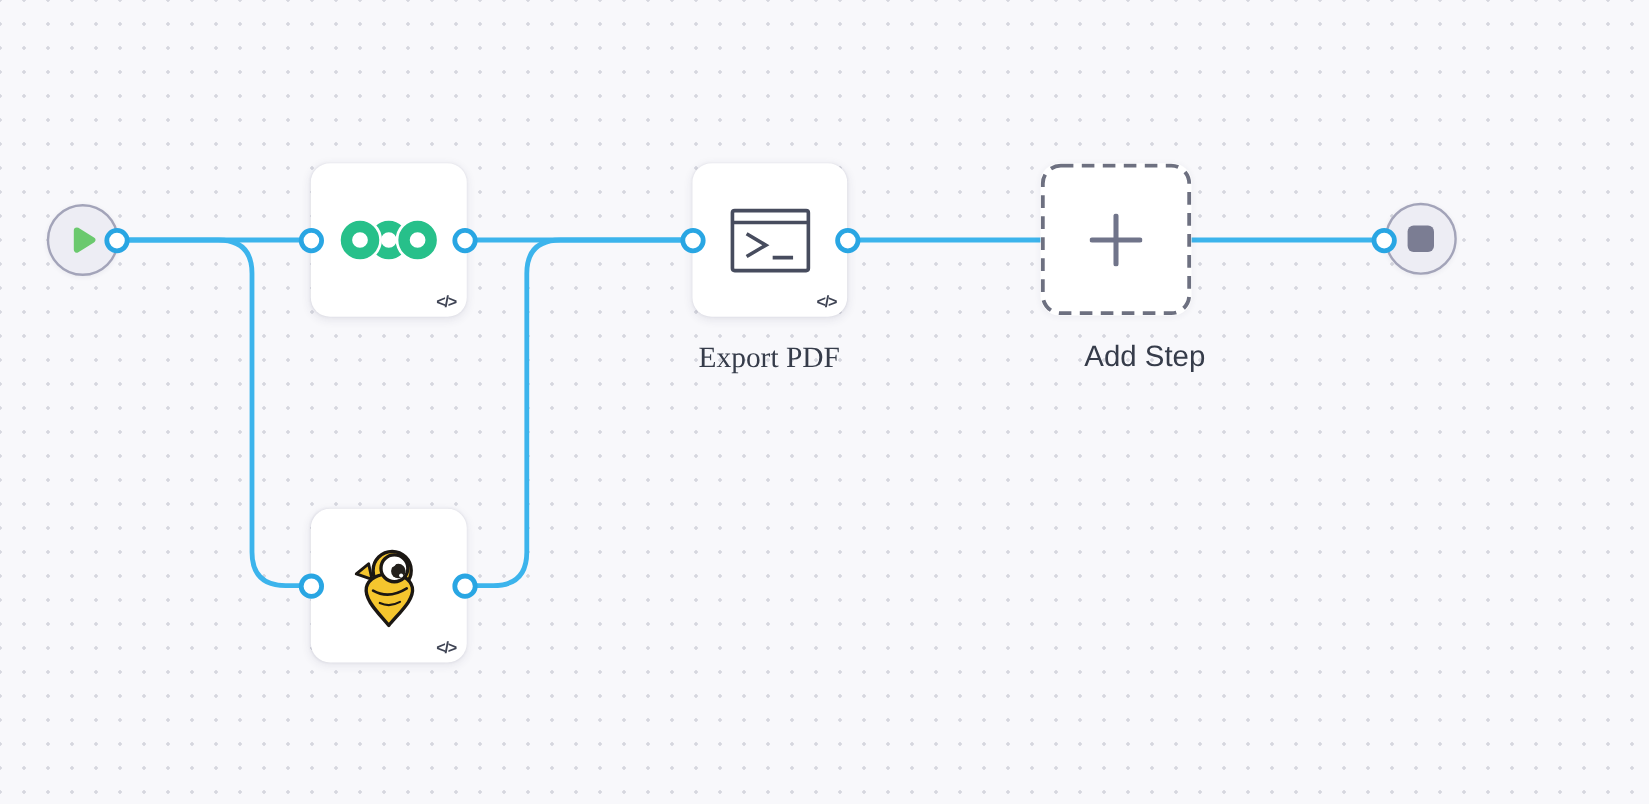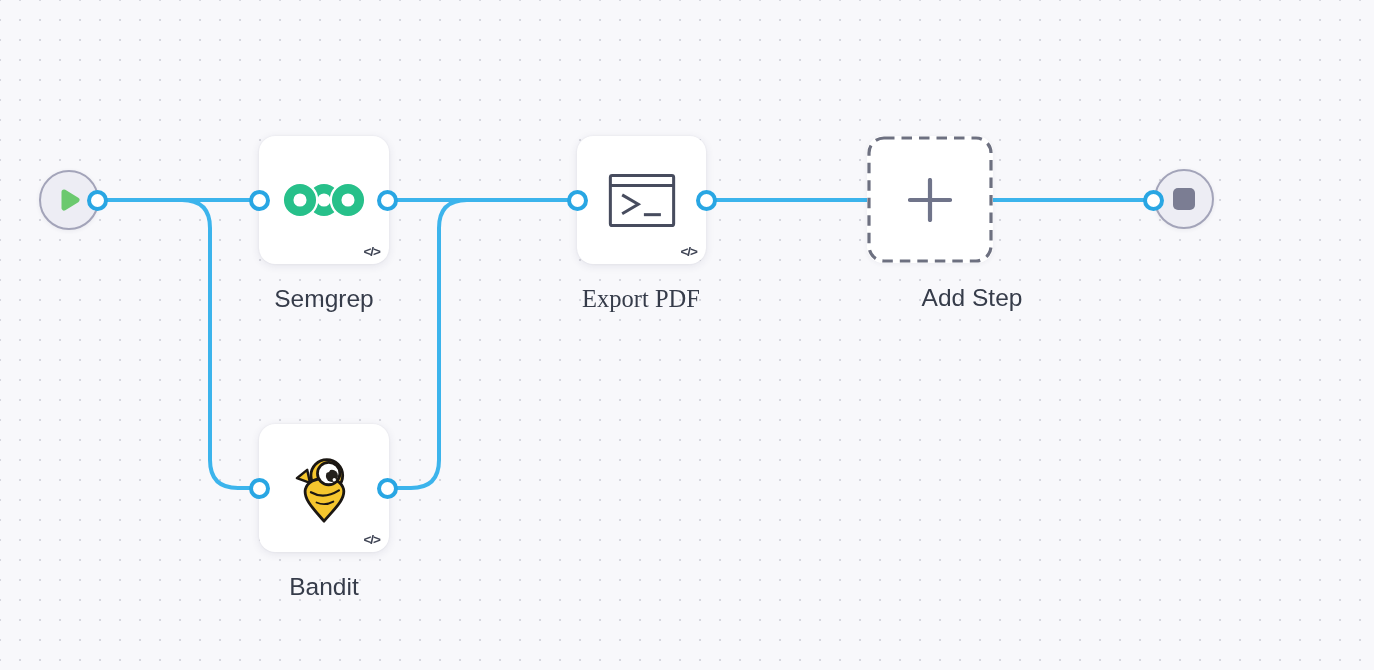--- a/index.html
+++ b/index.html
@@ -116,37 +116,35 @@
   <div class="node" style="left:259px; top:136px; width:130px; height:128px;">
     <svg width="102" height="44" viewBox="0 0 102 44">
       <circle class="semgrep-ring" cx="51" cy="22" r="11.3"></circle>
       <circle class="semgrep-halo" cx="27" cy="22" r="11.3"></circle>
       <circle class="semgrep-ring" cx="27" cy="22" r="11.3"></circle>
       <circle class="semgrep-halo" cx="75" cy="22" r="11.3"></circle>
       <circle class="semgrep-ring" cx="75" cy="22" r="11.3"></circle>
     </svg>
     <span class="node-badge">&lt;/&gt;</span>
   </div>
-  <div class="node-label" style="left:214px; top:285px;">Semgrep</div>
 
   <div class="node" style="left:259px; top:424px; width:130px; height:128px;">
     <svg width="60" height="71" viewBox="0 0 64 76">
       <circle class="bandit-fill" cx="35" cy="24" r="17"></circle>
       <path class="bandit-fill" d="M17,32 L3,27 L14,18 Z" style="stroke-width:2.6;"></path>
       <path class="bandit-fill" d="M32,73 C22,61 10,50 12,39 C14,31 23,27 33,27 C43,27 51,31 53,39 C55,50 42,61 32,73 Z"></path>
       <circle cx="37" cy="22" r="12" fill="#ffffff" stroke="#1b1713" stroke-width="3"></circle>
       <circle cx="40.5" cy="24.5" r="6.5" fill="#23201c"></circle>
       <circle cx="34.5" cy="17" r="4" fill="#ffffff"></circle>
       <circle cx="43" cy="28.5" r="1.8" fill="#ffffff"></circle>
       <path class="bandit-line" d="M18,42 Q32,50 48,40"></path>
       <path class="bandit-line" d="M24,53 Q33,57 42,52" style="stroke-width:2;"></path>
     </svg>
     <span class="node-badge">&lt;/&gt;</span>
   </div>
-  <div class="node-label" style="left:214px; top:573px;">Bandit</div>
 
   <div class="node" style="left:577px; top:136px; width:129px; height:128px;">
     <svg width="68" height="55" viewBox="0 0 72 58">
       <rect class="term-stroke" x="2.5" y="2.5" width="67" height="53" rx="2"></rect>
       <line class="term-stroke" x1="2.5" y1="13" x2="69.5" y2="13"></line>
       <polyline class="term-stroke" points="15,23 32,33 15,43"></polyline>
       <line class="term-stroke" x1="38" y1="44" x2="56" y2="44"></line>
     </svg>
     <span class="node-badge">&lt;/&gt;</span>
   </div>
@@ -154,21 +152,21 @@
 
   <div class="node dashed" style="left:867px; top:136px; width:126px; height:127px;">
     <svg class="dash-border" width="126" height="127" viewBox="0 0 126 127">
       <rect class="dash-rect" x="2" y="2" width="122" height="123" rx="15"></rect>
     </svg>
     <svg width="44" height="44" viewBox="0 0 44 44">
       <line class="plus-stroke" x1="2" y1="22" x2="42" y2="22"></line>
       <line class="plus-stroke" x1="22" y1="2" x2="22" y2="42"></line>
     </svg>
   </div>
-  <div class="node-label" style="left:862px; top:284px;text-align:center;">Add Step</div>
+  <div class="node-label" style="left:844px; top:284px;text-align:center;">Add Step</div>
 
   <div class="terminal-node" style="left:1154px; top:169px;">
     <div class="stop-sq"></div>
   </div>
 
   <div class="ring" style="left:86.5px; top:189.5px;"></div>
   <div class="ring" style="left:248.5px; top:189.5px;"></div>
   <div class="ring" style="left:376.5px; top:189.5px;"></div>
   <div class="ring" style="left:248.5px; top:477.5px;"></div>
   <div class="ring" style="left:376.5px; top:477.5px;"></div>

